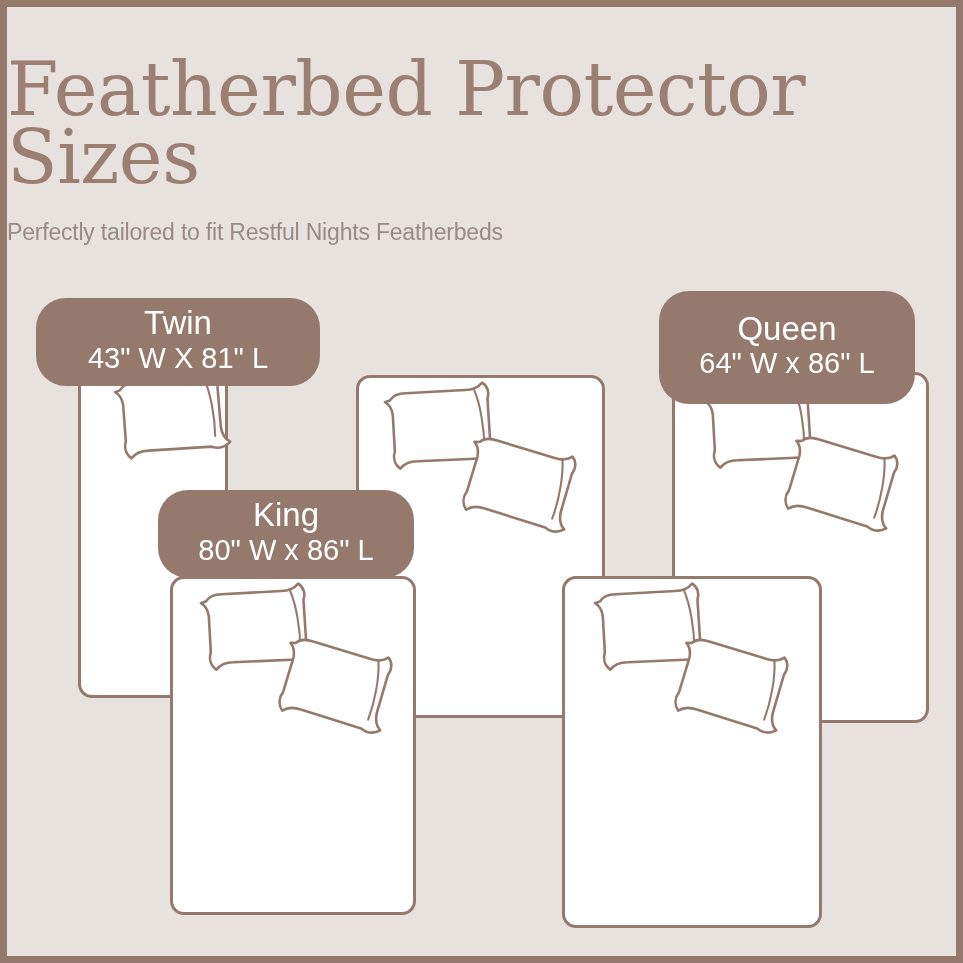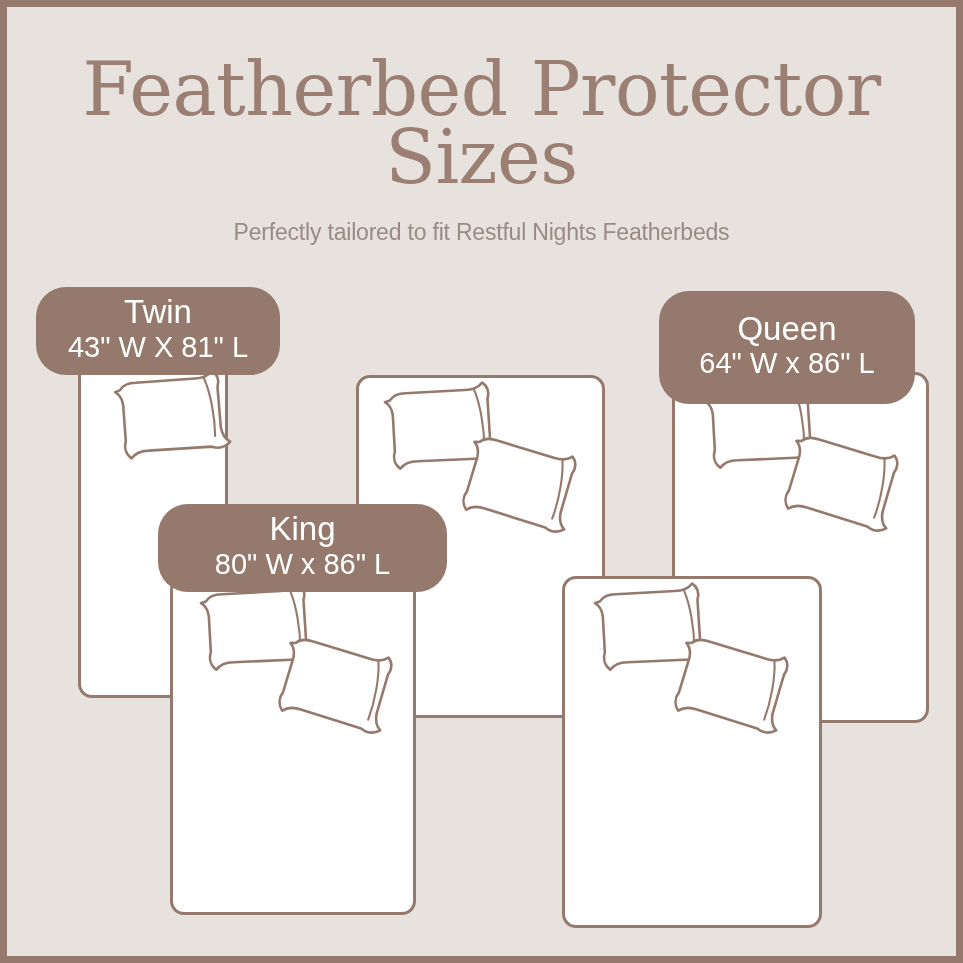--- a/index.html
+++ b/index.html
@@ -22,21 +22,20 @@
     width:949px; height:949px;
     background:#e8e2de;
     overflow:hidden;
   }
 
   
   #header {
     position:absolute;
     left:0; top:0;
     width:949px;
-    text-align:center;
   }
 
   #title {
     font-family:"DejaVu Serif", serif;
     font-weight:400;
     font-size:74px;
     line-height:0.92;
     letter-spacing:-0.5px;
     color:#9a7f72;
     padding-top:48px;
@@ -196,30 +195,30 @@
         <g transform="translate(118,56) rotate(12)" fill="#ffffff" stroke="#94796c" stroke-width="2.6" stroke-linejoin="round" stroke-linecap="round">
           <path d="M10,6 C14,1 20,0 27,1 L86,6 C94,7 100,5 104,1 C109,5 110,12 107,18
                    L104,58 C104,66 107,71 111,74 C105,79 98,79 92,76 L29,70
                    C21,69 15,71 11,75 C6,70 5,63 8,57 L11,21 C11,14 9,10 5,7 Z"></path>
           <path d="M95,7 C99,22 100,46 97,66" fill="none" stroke-width="2.1"></path>
         </g>
       </svg>
     </div>
   </div>
 
-  <div class="badge" style="left:29px; top:280px; width:244px; height:88px; z-index:2;">
+  <div class="badge" style="left:29px; top:291px; width:284px; height:88px; z-index:2;">
     <span class="badge-name">Twin</span>
     <span class="badge-dims">43" W X 81" L</span>
   </div>
 
 
   <div class="badge" style="left:652px; top:284px; width:256px; height:113px; z-index:2;">
     <span class="badge-name">Queen</span>
     <span class="badge-dims">64" W x 86" L</span>
   </div>
 
-  <div class="badge" style="left:151px; top:483px; width:289px; height:88px; z-index:4;margin-top:14px;">
+  <div class="badge" style="left:151px; top:483px; width:256px; height:88px; z-index:4;">
     <span class="badge-name">King</span>
     <span class="badge-dims">80" W x 86" L</span>
   </div>
 
 
 </div>
 
 </body></html>

